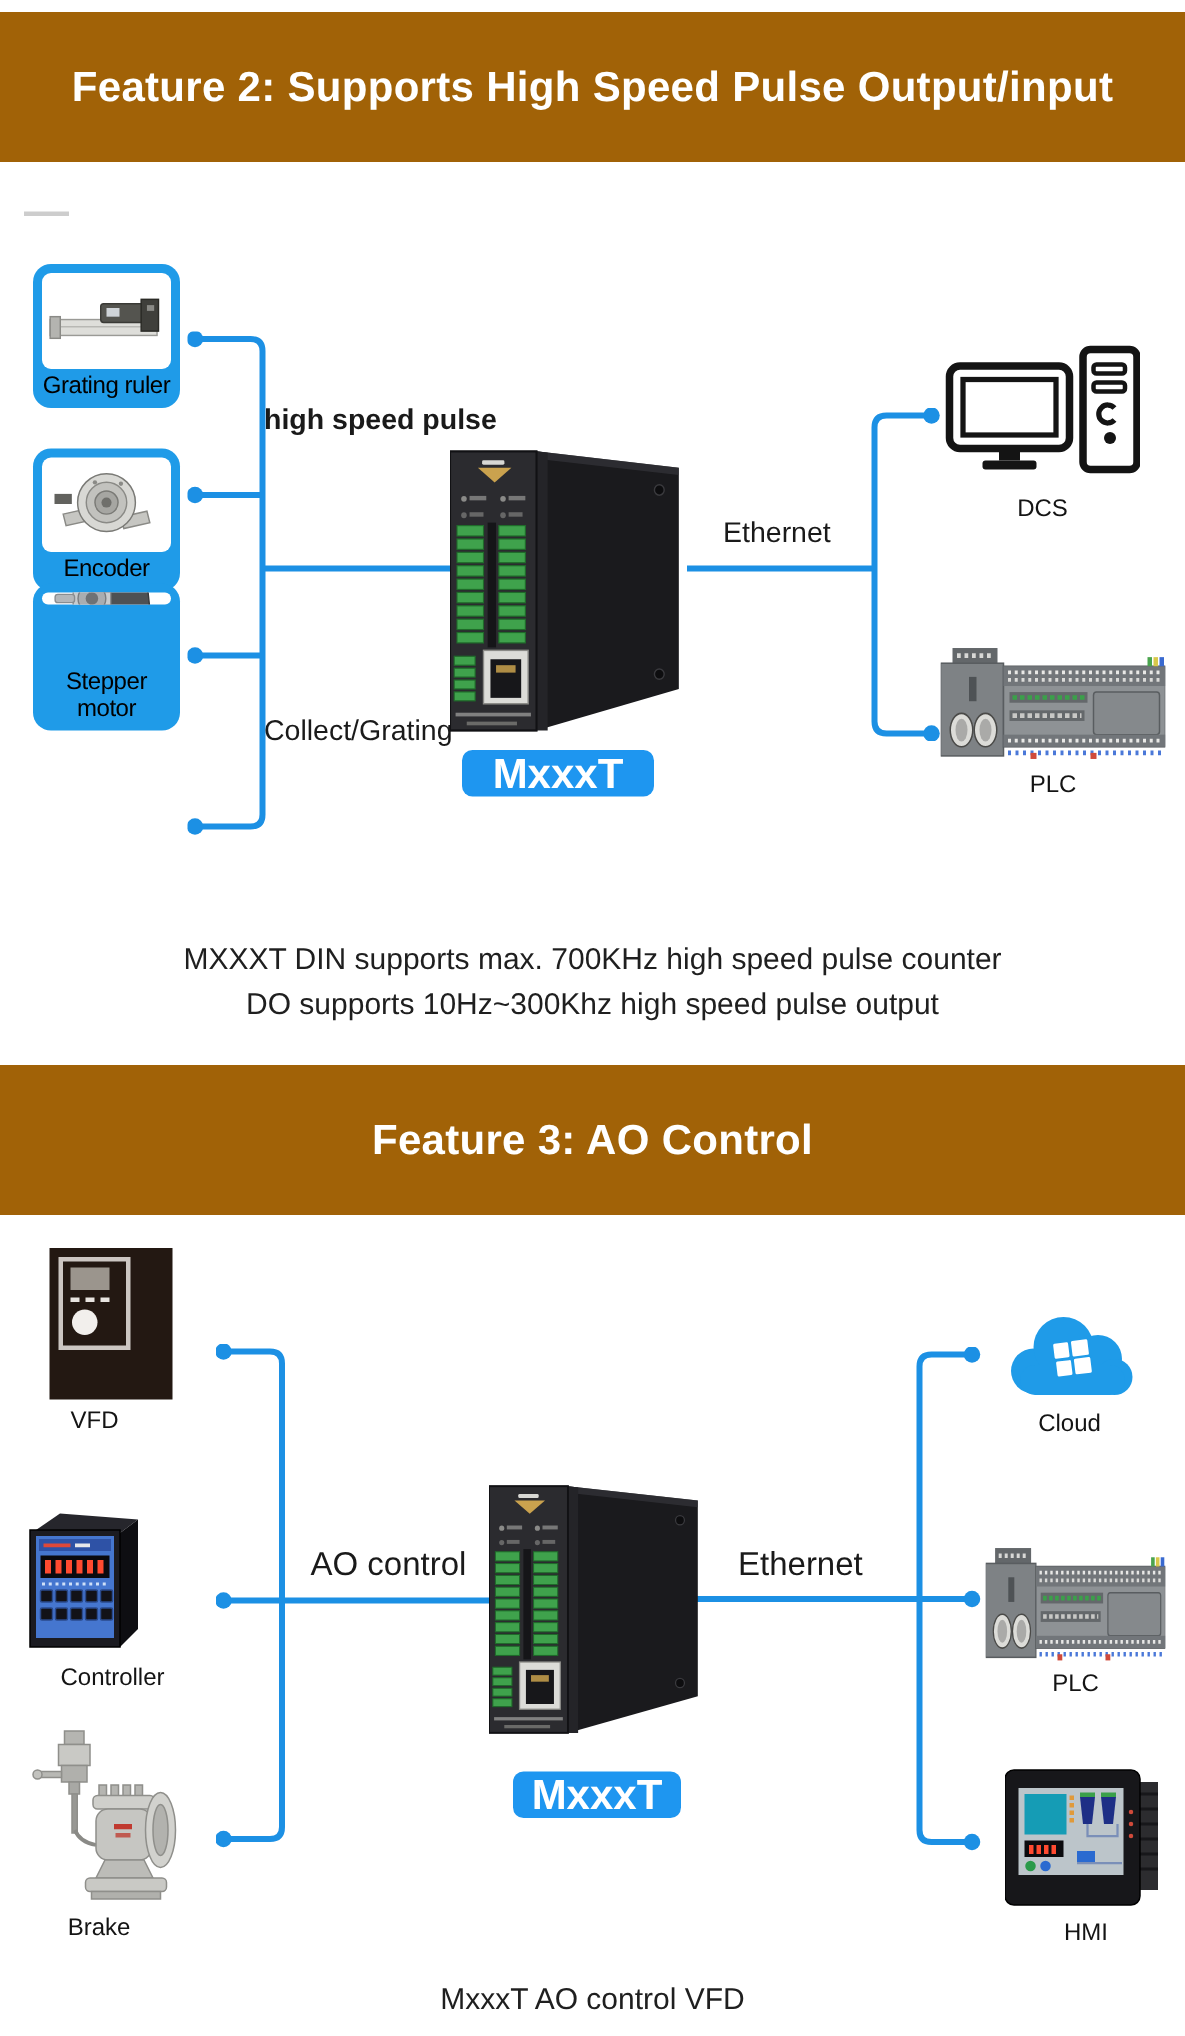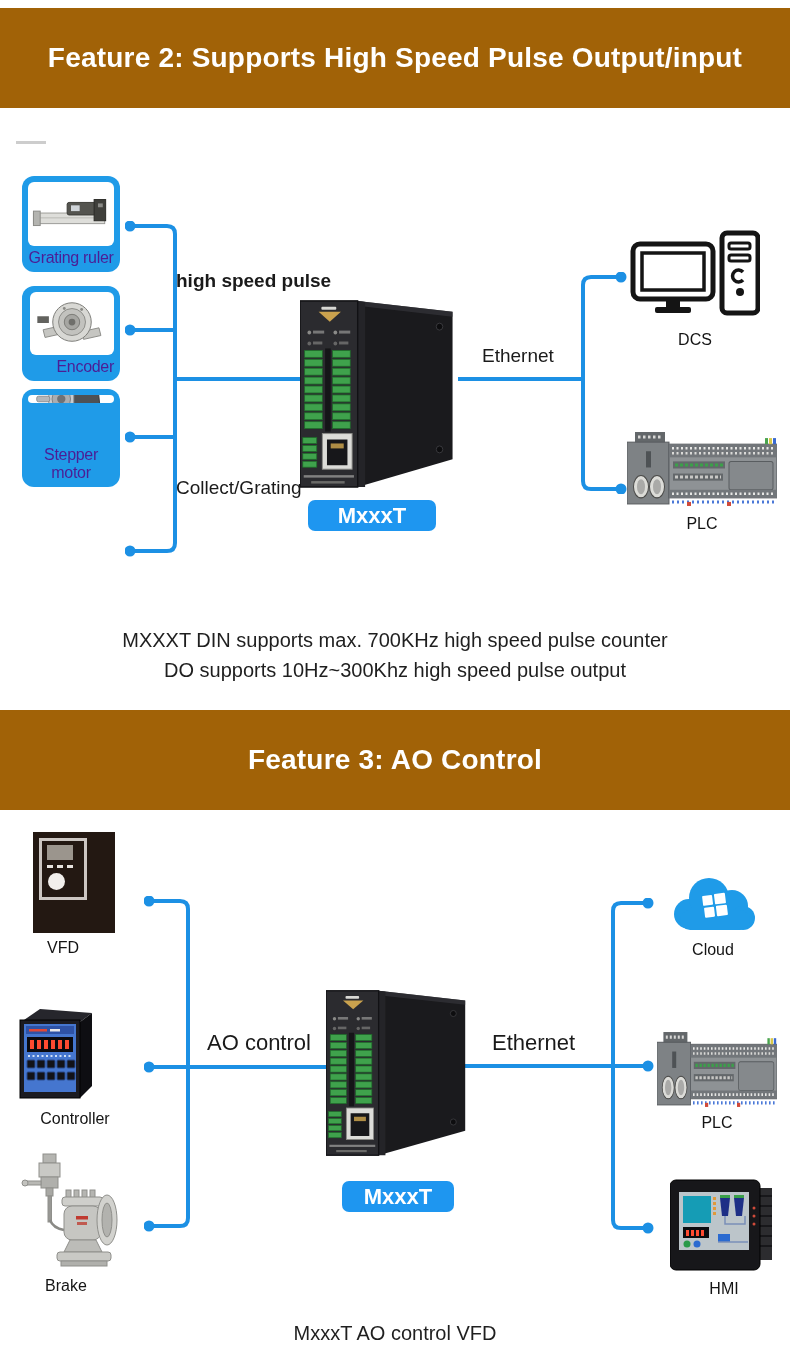--- a/index.html
+++ b/index.html
@@ -7,28 +7,28 @@
   #canvas{position:relative;width:790px;height:1357px;background:#fff;overflow:hidden;}
   .abs{position:absolute;}
   .banner{position:absolute;left:0;width:790px;height:100px;background:#a16207;
           display:flex;align-items:center;justify-content:center;}
   .banner span{color:#fff;font-weight:bold;font-size:28px;letter-spacing:.2px;}
   .dash{position:absolute;left:16px;top:141px;width:30px;height:3px;background:#cdcdcd;}
   .src-box{position:absolute;left:22px;width:98px;background:#1F9BE8;border-radius:12px;
            display:flex;flex-direction:column;padding:6px;box-sizing:border-box;}
   .src-photo{background:#fff;border-radius:6px;flex:1;display:flex;align-items:center;
              justify-content:center;overflow:hidden;}
-  .src-label{color:#4c1d95;text-align:center;font-size:16px;letter-spacing:-.3px;padding-top:3px;
+  .src-label{color:#000000;text-align:center;font-size:16px;letter-spacing:-.3px;padding-top:3px;
              line-height:1.08;white-space:nowrap;}
   .src-label.wrap{white-space:normal;}
   .flow-label{position:absolute;font-size:19px;color:#1a1a1a;}
   .flow-label.big{font-size:22px;}
   .dev-label{position:absolute;text-align:center;font-size:16px;color:#141414;}
   .mx-btn{position:absolute;background:#1E96F0;border-radius:7px;color:#fff;font-weight:bold;
-          font-size:22px;display:flex;align-items:center;justify-content:center;}
+          font-size:28px;display:flex;align-items:center;justify-content:center;}
   .caption{position:absolute;left:0;width:790px;text-align:center;font-size:20px;color:#1f1f1f;}
   svg.abs{display:block;}
 </style>
 </head>
 <body>
 
 <svg width="0" height="0" style="position:absolute">
   <defs>
     <symbol id="sym-device" viewBox="0 0 172 200">
       <polygon points="62,10 164,21 164,170 62,198" fill="#1a1a1d"></polygon>
@@ -149,21 +149,21 @@
         <rect x="3" y="24" width="7" height="15" fill="#b4b4b0" stroke="#8a8a86"></rect>
         <rect x="38" y="15" width="32" height="13" rx="2" fill="#54544f" stroke="#3a3a36"></rect>
         <rect x="42" y="18" width="9" height="6" fill="#cfd4d8"></rect>
         <rect x="66" y="12" width="12" height="22" fill="#3f3f3b" stroke="#2a2a26"></rect>
         <rect x="70" y="16" width="5" height="4" fill="#8a8a86"></rect>
       </svg>
     </div>
     <div class="src-label">Grating ruler</div>
   </div>
 
-  <div class="src-box" style="top:286px;height:95px;align-items:flex-end;">
+  <div class="src-box" style="top:299px;height:95px;">
     <div class="src-photo">
       <svg width="84" height="52" viewBox="0 0 84 54">
         <rect x="6" y="20" width="12" height="7" fill="#62625e"></rect>
         <polygon points="12,34 30,30 32,38 14,42" fill="#c6c6c2" stroke="#8a8a86"></polygon>
         <polygon points="52,36 70,32 72,40 54,44" fill="#c6c6c2" stroke="#8a8a86"></polygon>
         <circle cx="42" cy="26" r="20" fill="#d8d8d4" stroke="#7a7a76"></circle>
         <circle cx="42" cy="26" r="14" fill="#c2c2be" stroke="#8a8a86"></circle>
         <circle cx="42" cy="26" r="8" fill="#a6a6a2" stroke="#7a7a76"></circle>
         <circle cx="42" cy="26" r="3.5" fill="#6f6f6b"></circle>
         <circle cx="34" cy="12" r="1.5" fill="#8a8a86"></circle>

